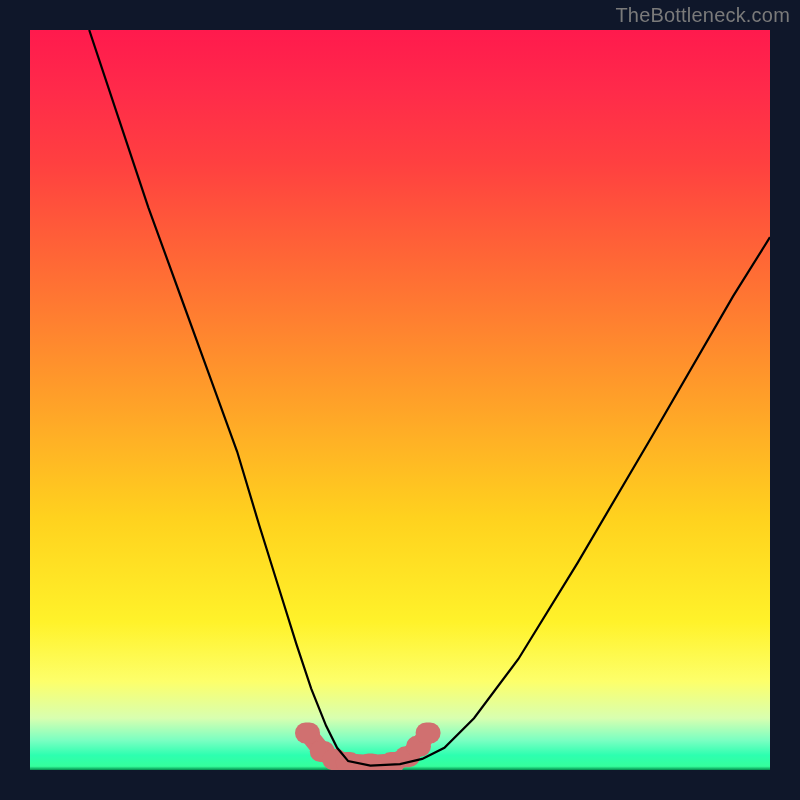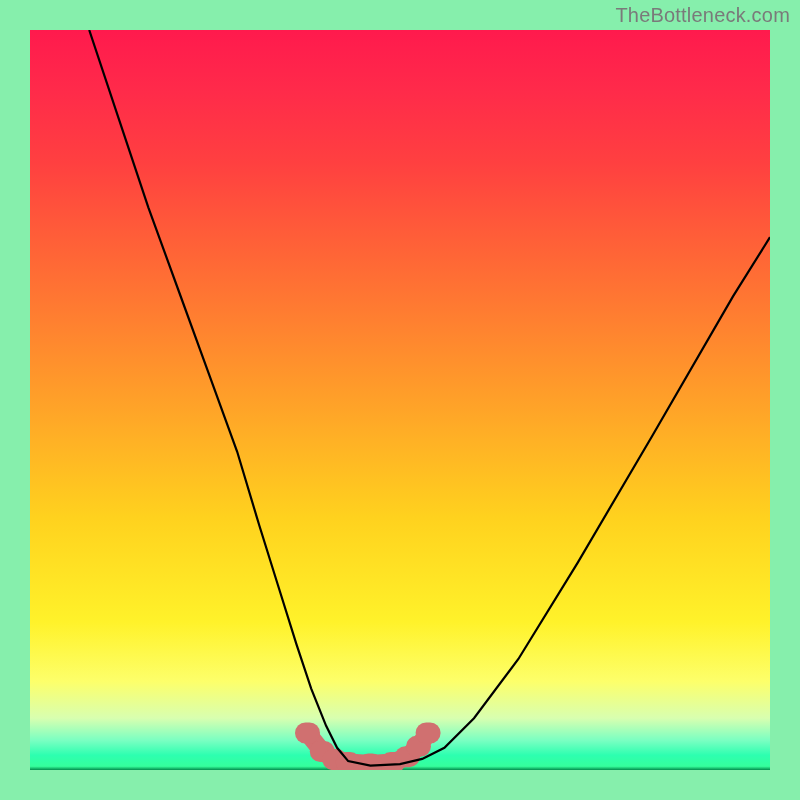--- a/index.html
+++ b/index.html
@@ -10,21 +10,21 @@
     overflow: hidden;
     background: #000;
     font-family: Arial, Helvetica, sans-serif;
   }
   .frame {
     position: absolute;
     top: 0;
     left: 0;
     width: 800px;
     height: 800px;
-    background: #86efac;
+    background: #0f172a;
     text-align: center;
   }
   .plot {
     position: absolute;
     top: 30px;
     left: 30px;
     width: 740px;
     height: 740px;
     overflow: hidden;
   }

